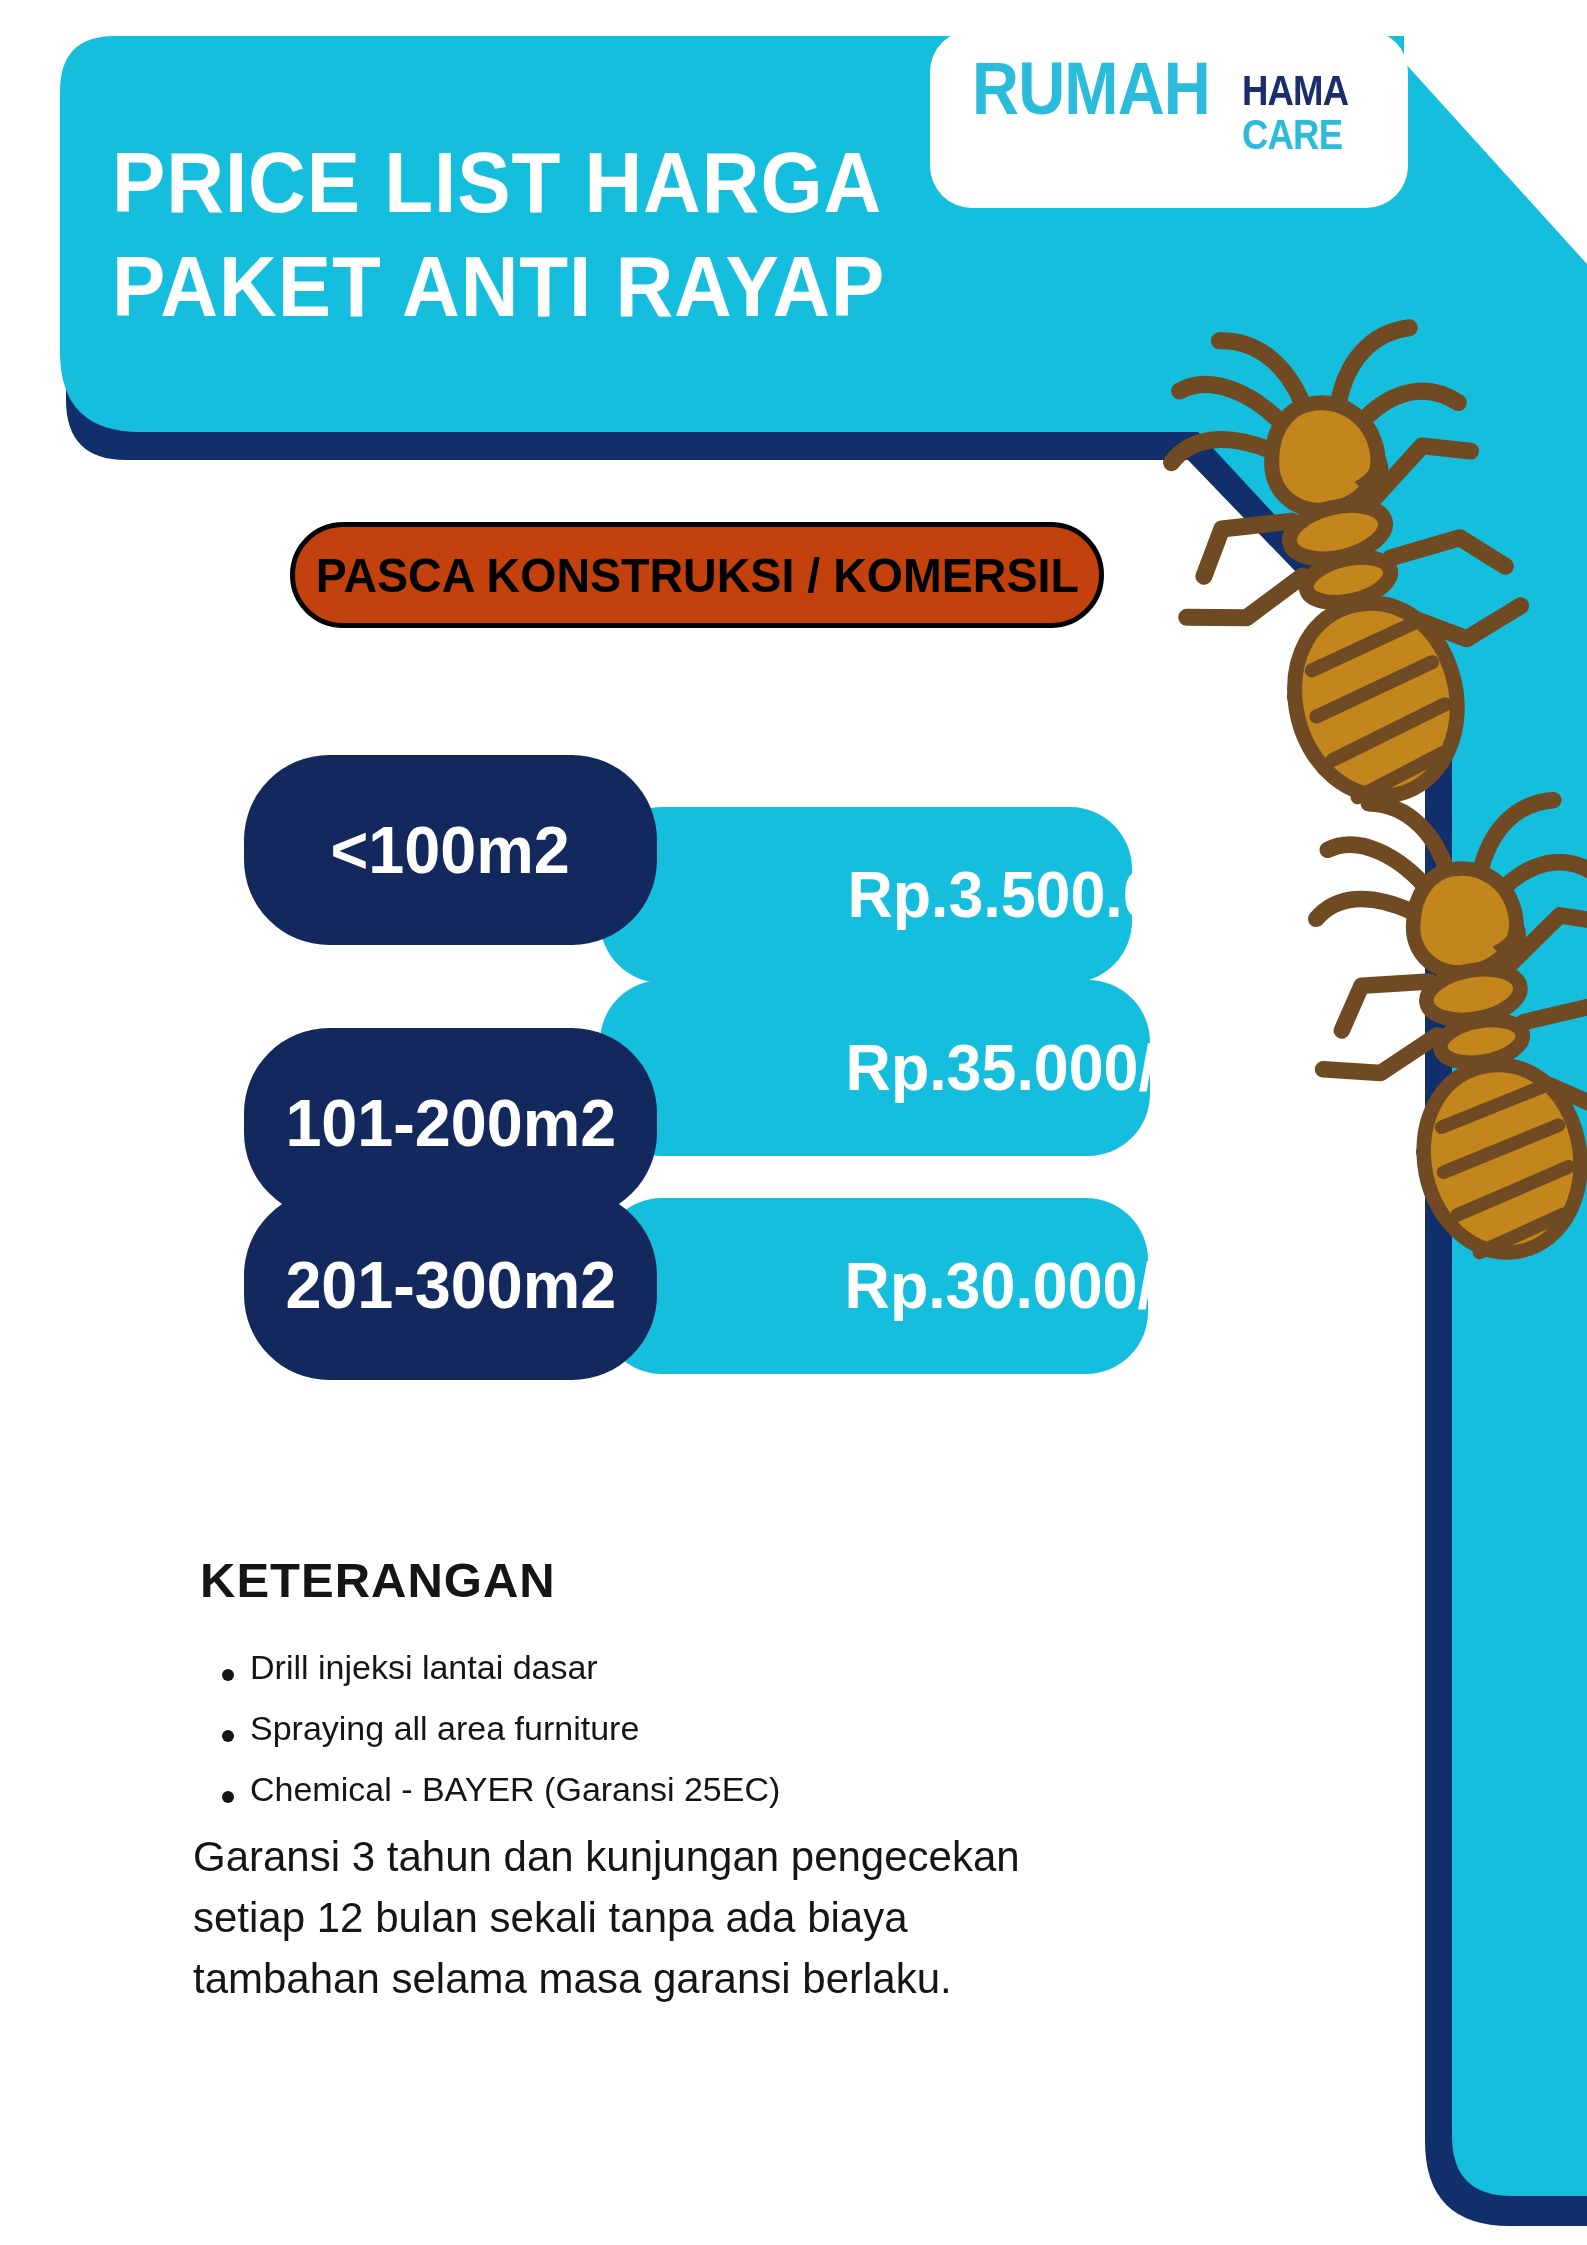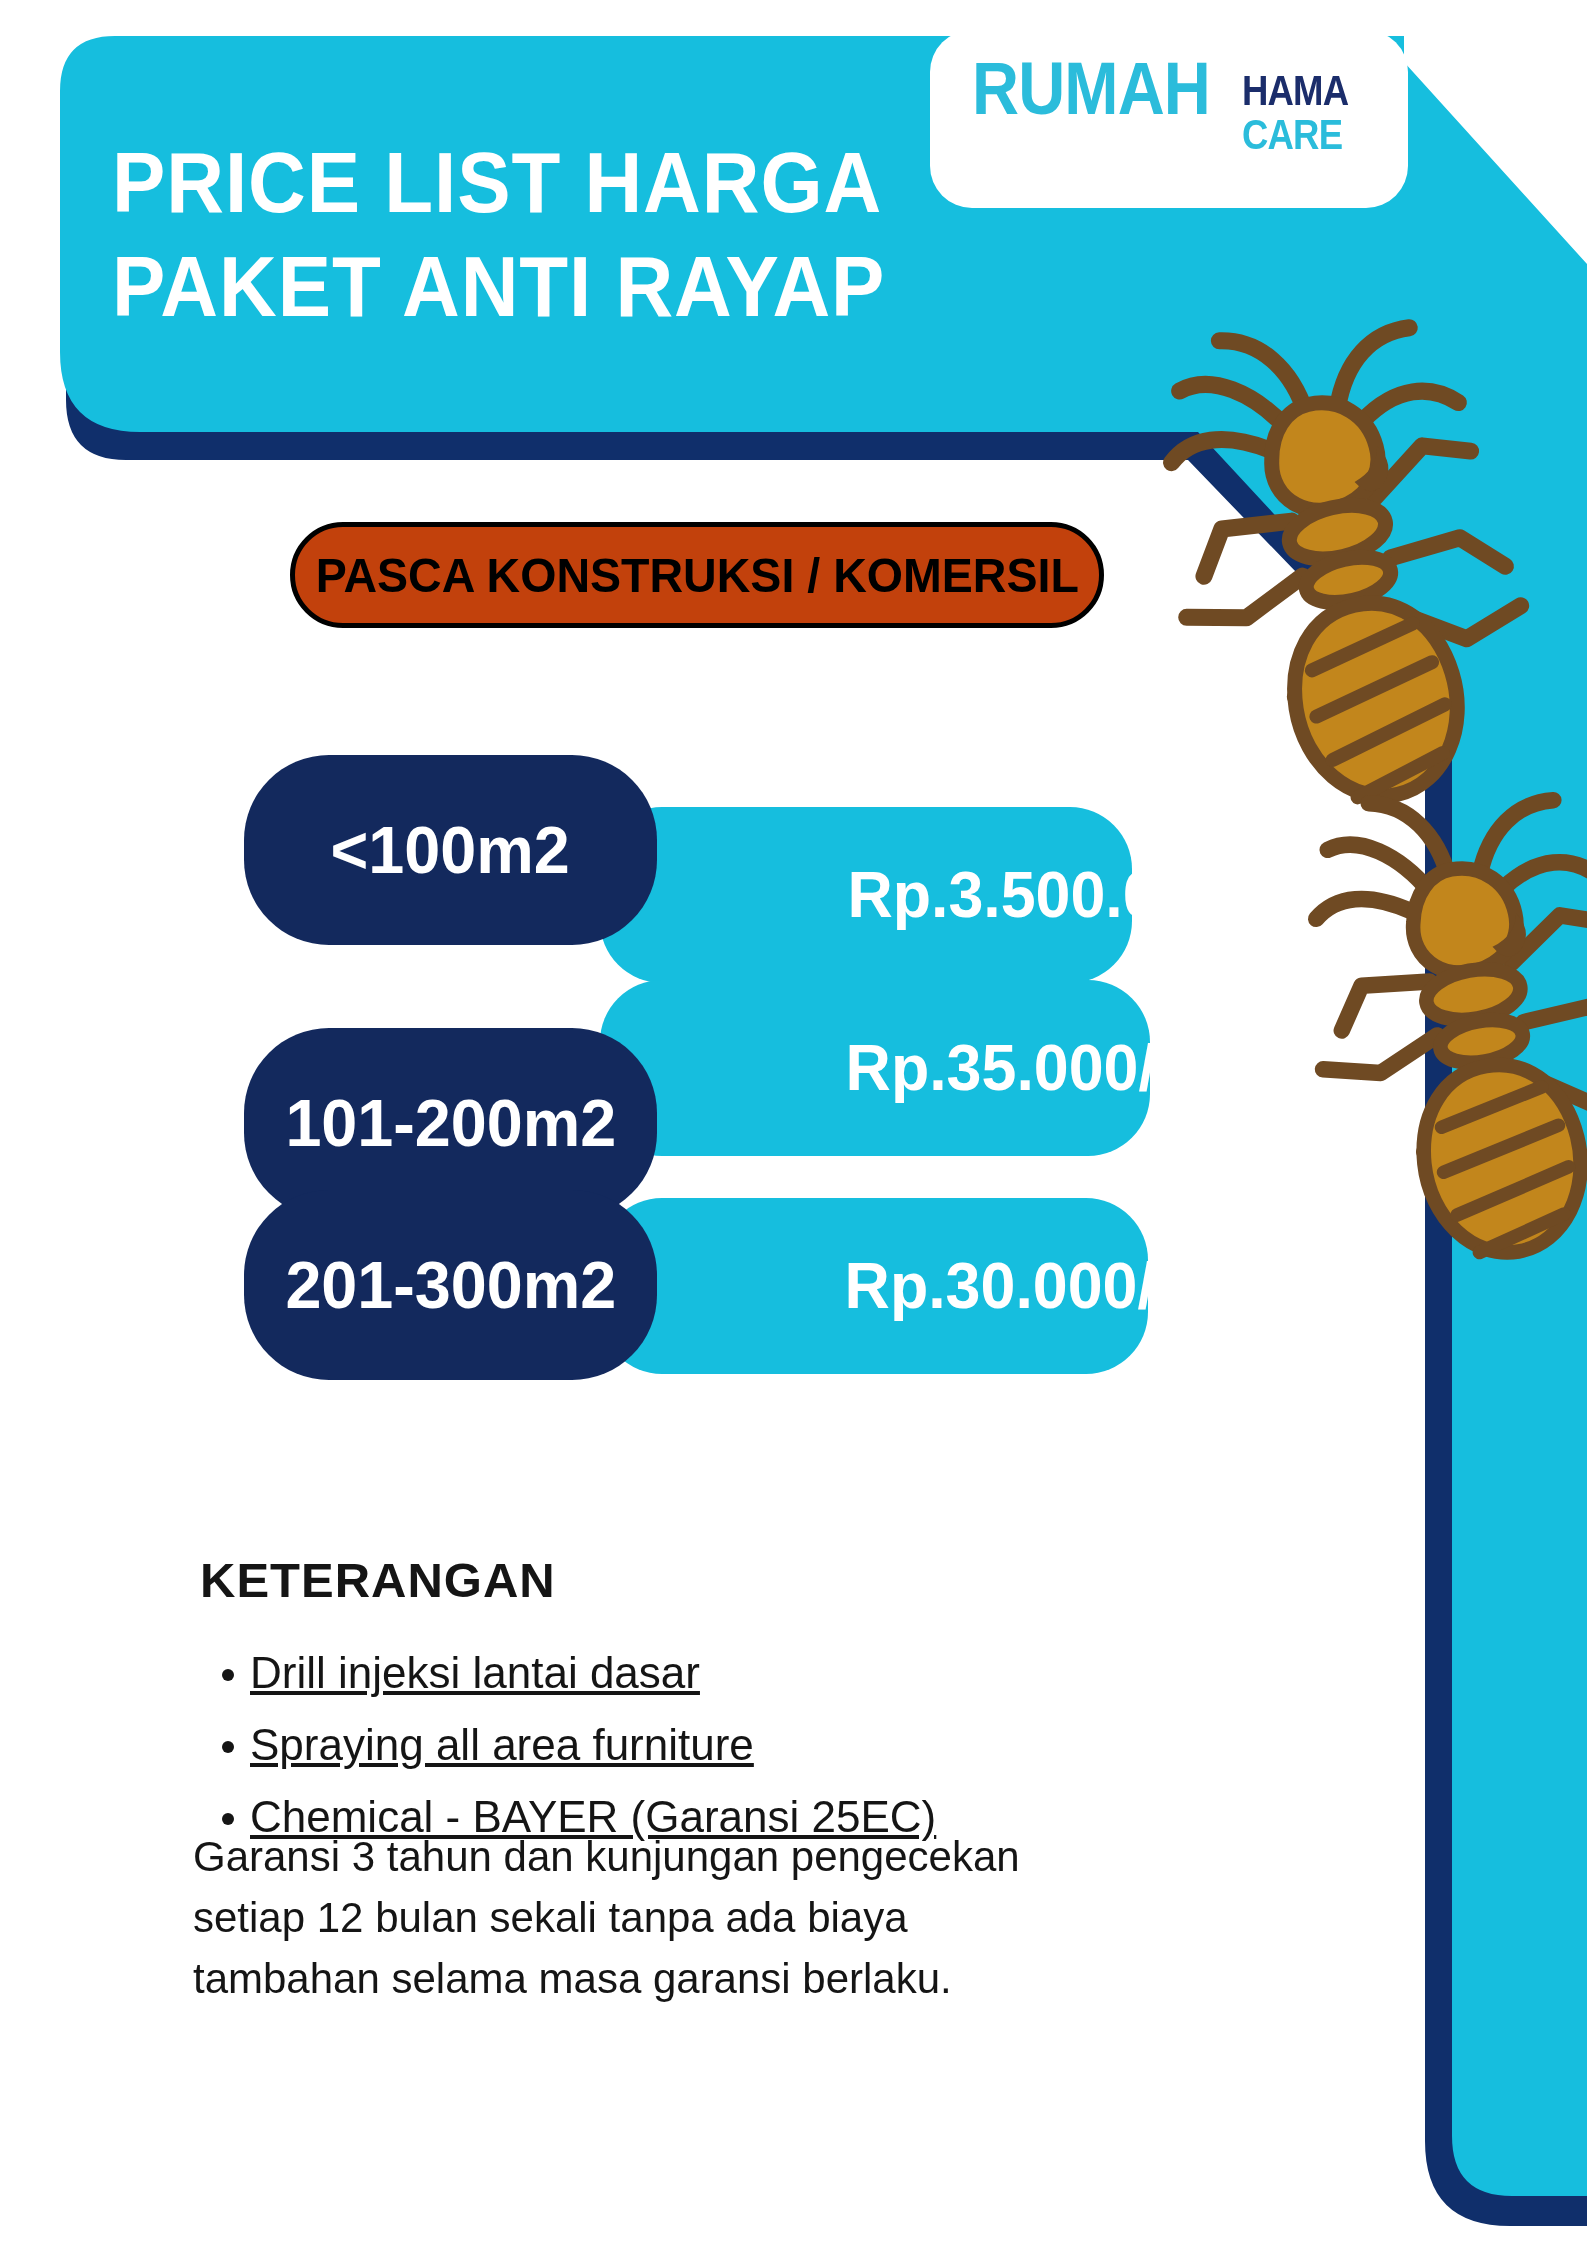--- a/index.html
+++ b/index.html
@@ -93,23 +93,22 @@
     font-size:49px;font-weight:bold;color:var(--text-black);
     letter-spacing:1px;white-space:nowrap;
   }
   .notes-list{
     left:222px;top:1648px;
     list-style:none;margin:0;padding:0;
   }
   .notes-list li{
     position:relative;
     padding-left:28px;margin-bottom:22px;
-    font-size:44px;color:var(--text-black);
-    white-space:nowrap;
-    text-decoration:underline;
+    font-size:34px;color:var(--text-black);
+    white-space:nowrap;
   }
   .notes-list li::before{
     content:"";
     position:absolute;left:0;top:21px;
     width:12px;height:12px;border-radius:50%;
     background:var(--text-black);
   }
   .notes-paragraph{
     left:193px;top:1826px;width:900px;
     font-size:42px;line-height:61px;color:var(--text-black);

